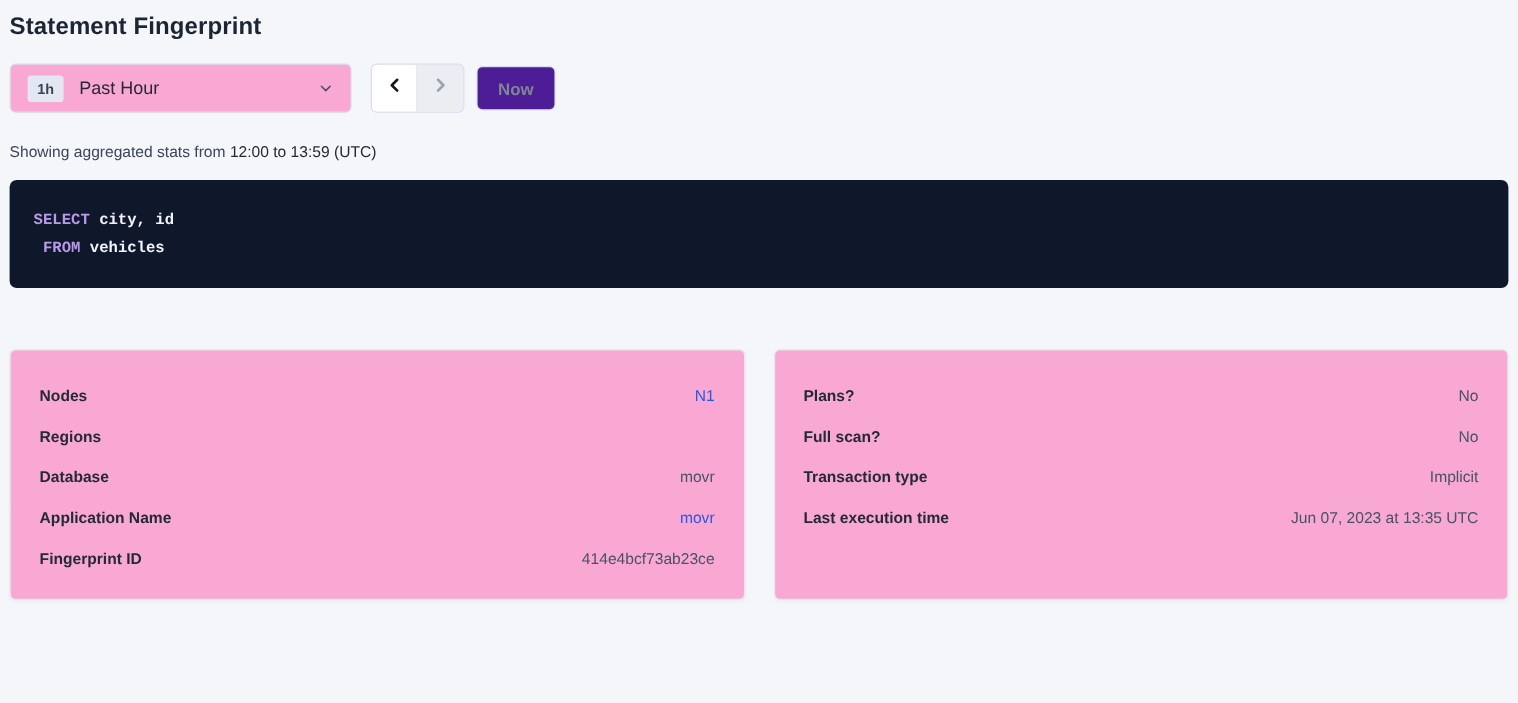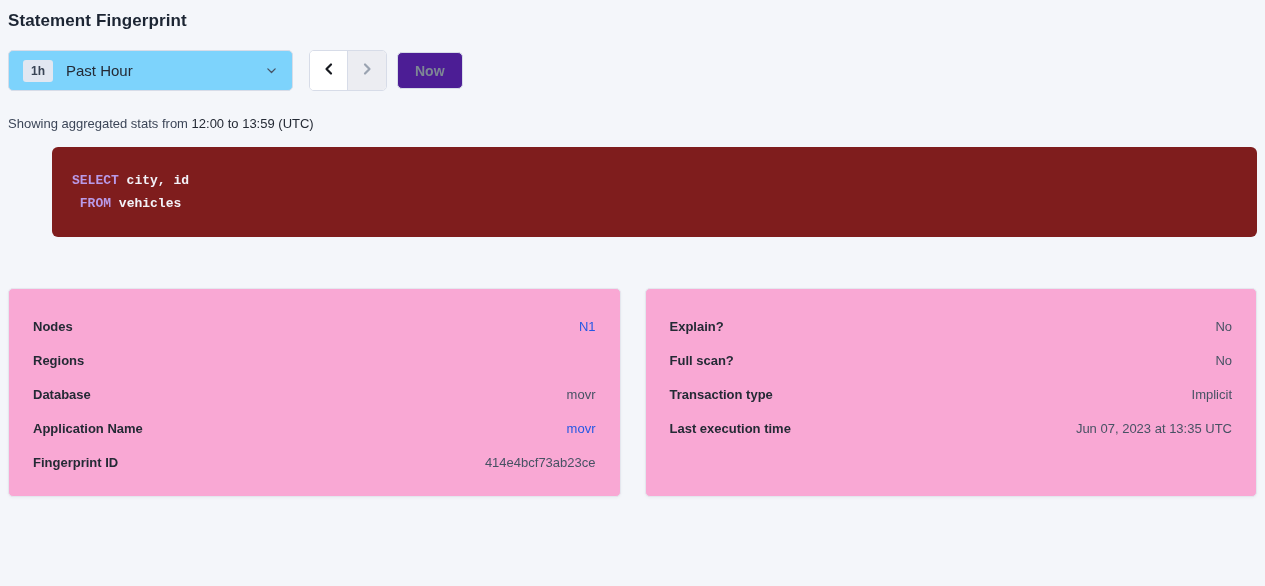--- a/index.html
+++ b/index.html
@@ -7,21 +7,21 @@
     width: 1265px; height: 586px;
     background: #f4f6fa;
     font-family: "Liberation Sans", sans-serif;
     overflow: hidden;
     color: #242a35;
   }
   .page { padding: 0 8px; }
 
   .page-title {
     margin-top: 11px;
-    font-size: 17px;
+    font-size: 20px;
     font-weight: 700;
     color: #1c2533;
     letter-spacing: .1px;
   }
 
   
   .tabs {
     display: flex;
     margin-top: 29px;
     border-bottom: 1px solid #dde1e9;
@@ -47,21 +47,21 @@
 
   
   .controls {
     display: flex;
     align-items: center;
     margin-top: 19px;
   }
   .time-dropdown {
     width: 285px;
     height: 41px;
-    background: #7dd3fc;
+    background: #f9a8d4;
     border: 1px solid #d7dce8;
     border-radius: 5px;
     display: flex;
     align-items: center;
     padding: 0 14px;
     cursor: pointer;
   }
   .time-badge {
     background: #e2e7f1;
     border-radius: 3px;
@@ -111,24 +111,23 @@
   .stats-line {
     margin-top: 25px;
     font-size: 13px;
     color: #3c4658;
   }
   .stats-line b { color: #242a35; font-weight: 400; margin-top: 23px; }
 
   
   .sql-box {
     margin-top: 16px;
-    background: #7f1d1d;
+    background: #0f172a;
     border-radius: 6px;
     padding: 22px 20px;
-    margin-left: 44px;
   }
   .code-line {
     font-family: "Liberation Mono", "DejaVu Sans Mono", monospace;
     font-size: 13px;
     font-weight: 700;
     line-height: 23px;
     color: #f3f2f8;
     white-space: pre;
   }
   .code-line .kw { color: #b99ae8; }
@@ -223,21 +222,21 @@
         <span class="kv-value link">movr</span>
       </div>
       <div class="kv-row">
         <span class="kv-label">Fingerprint ID</span>
         <span class="kv-value">414e4bcf73ab23ce</span>
       </div>
     </div>
 
     <div class="card">
       <div class="kv-row">
-        <span class="kv-label">Explain?</span>
+        <span class="kv-label">Plans?</span>
         <span class="kv-value">No</span>
       </div>
       <div class="kv-row">
         <span class="kv-label">Full scan?</span>
         <span class="kv-value">No</span>
       </div>
       <div class="kv-row">
         <span class="kv-label">Transaction type</span>
         <span class="kv-value">Implicit</span>
       </div>

